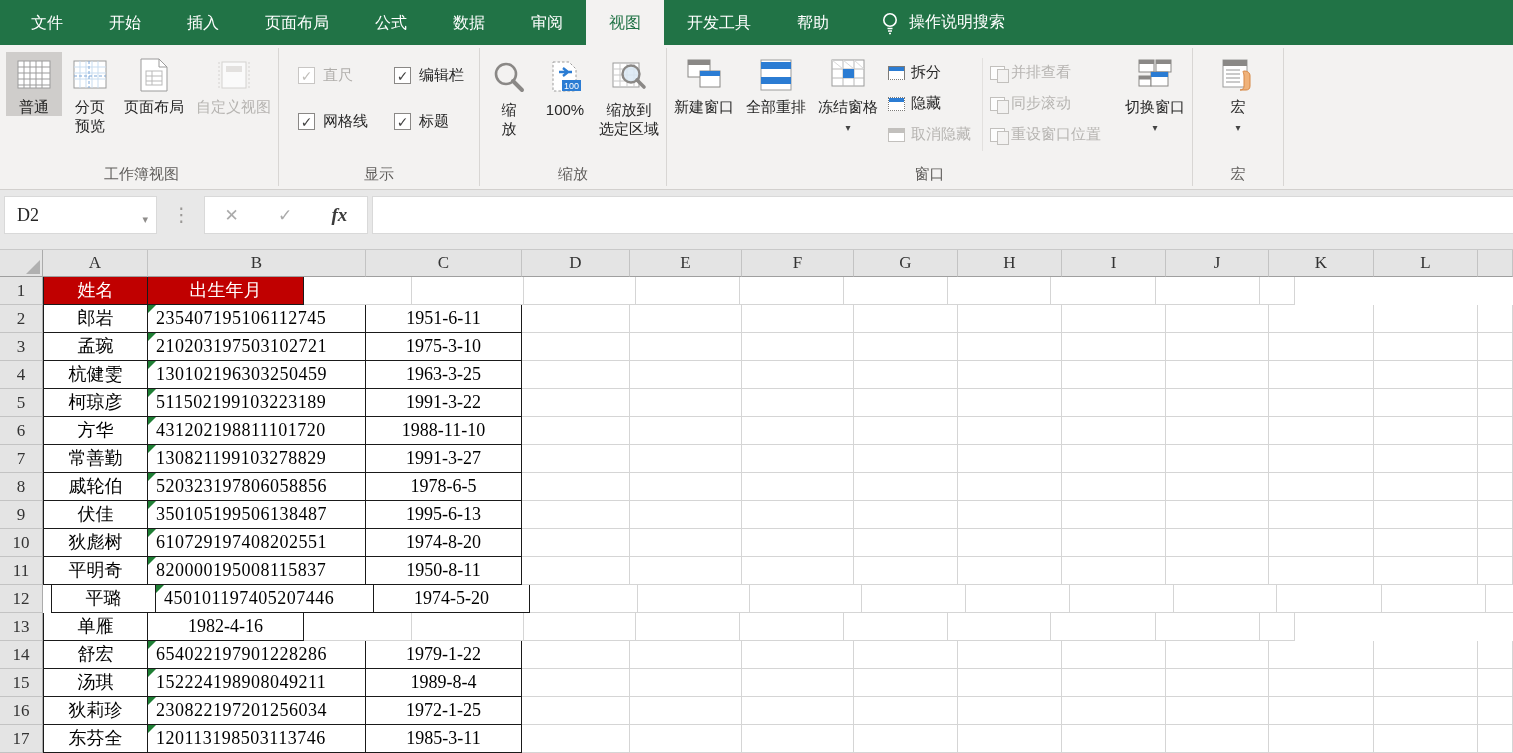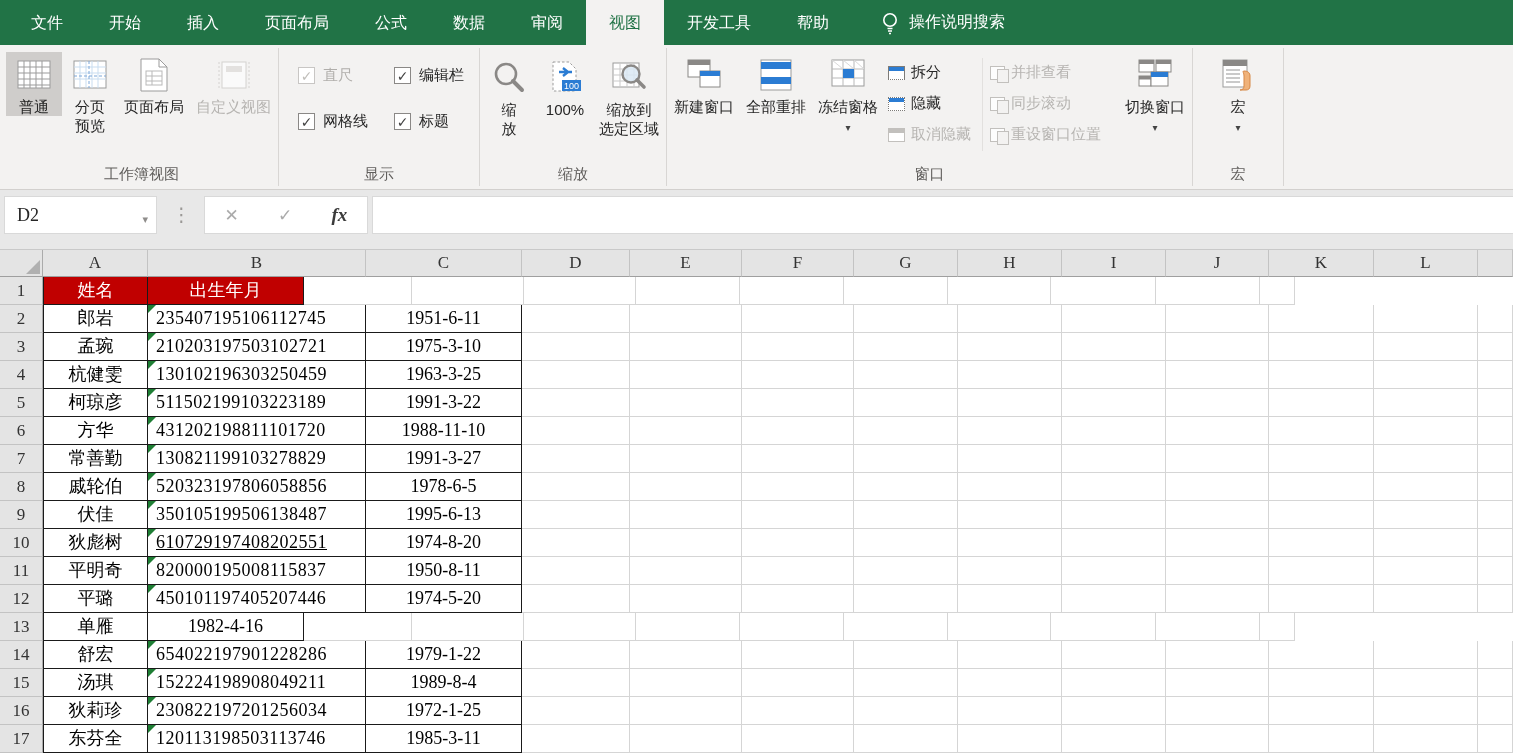--- a/index.html
+++ b/index.html
@@ -501,21 +501,21 @@
         <div class="cell" style="width: 104px;"></div>
         <div class="cell" style="width: 104px;"></div>
         <div class="cell" style="width: 103px;"></div>
         <div class="cell" style="width: 105px;"></div>
         <div class="cell" style="width: 104px;"></div>
         <div class="cell" style="width: 35px;"></div>
       </div>
       <div class="gridrow">
         <div class="rowhead">10</div>
         <div class="cell tbl first cname" style="width: 105px;">狄彪树</div>
-        <div class="cell tbl cid" style="width: 218px; text-decoration: underline;">610729197408202551<div class="tri-err"></div></div>
+        <div class="cell tbl cid" style="width: 218px;">610729197408202551<div class="tri-err"></div></div>
         <div class="cell tbl cdate" style="width: 156px;">1974-8-20</div>
         <div class="cell" style="width: 108px;"></div>
         <div class="cell" style="width: 112px;"></div>
         <div class="cell" style="width: 112px;"></div>
         <div class="cell" style="width: 104px;"></div>
         <div class="cell" style="width: 104px;"></div>
         <div class="cell" style="width: 104px;"></div>
         <div class="cell" style="width: 103px;"></div>
         <div class="cell" style="width: 105px;"></div>
         <div class="cell" style="width: 104px;"></div>
@@ -532,21 +532,21 @@
         <div class="cell" style="width: 104px;"></div>
         <div class="cell" style="width: 104px;"></div>
         <div class="cell" style="width: 104px;"></div>
         <div class="cell" style="width: 103px;"></div>
         <div class="cell" style="width: 105px;"></div>
         <div class="cell" style="width: 104px;"></div>
         <div class="cell" style="width: 35px;"></div>
       </div>
       <div class="gridrow">
         <div class="rowhead">12</div>
-        <div class="cell tbl first cname" style="width: 105px;">平璐</div>
+        <div class="cell tbl first cname" style="width: 105px; margin-left: 8px;">平璐</div>
         <div class="cell tbl cid" style="width: 218px;">450101197405207446<div class="tri-err"></div></div>
         <div class="cell tbl cdate" style="width: 156px;">1974-5-20</div>
         <div class="cell" style="width: 108px;"></div>
         <div class="cell" style="width: 112px;"></div>
         <div class="cell" style="width: 112px;"></div>
         <div class="cell" style="width: 104px;"></div>
         <div class="cell" style="width: 104px;"></div>
         <div class="cell" style="width: 104px;"></div>
         <div class="cell" style="width: 103px;"></div>
         <div class="cell" style="width: 105px;"></div>

